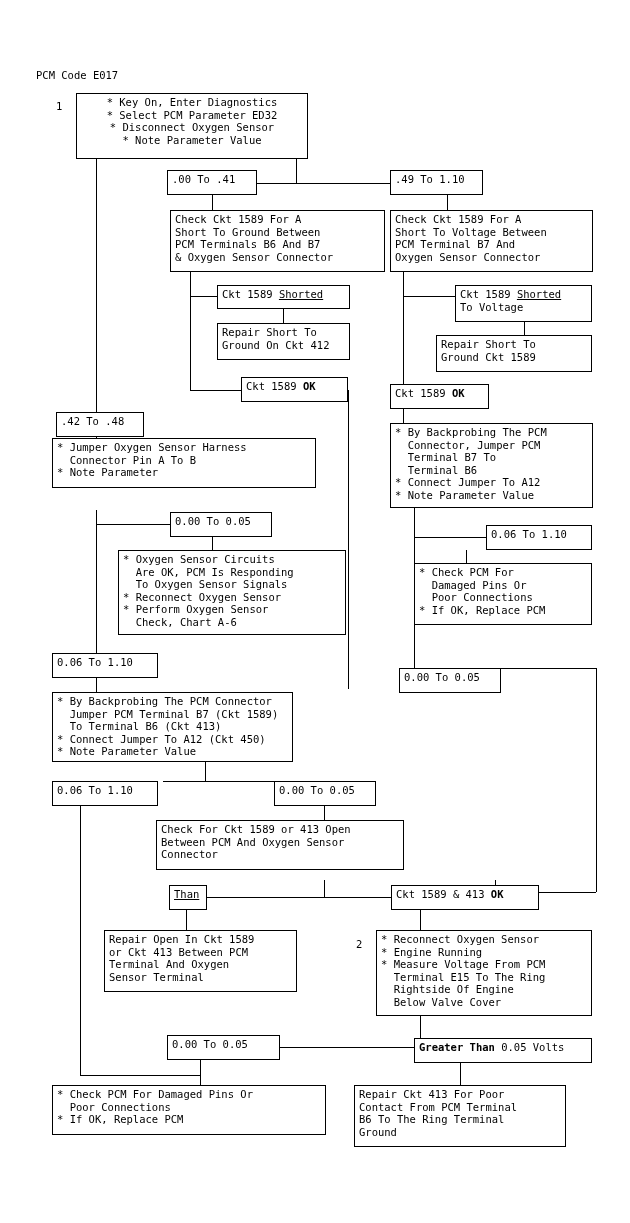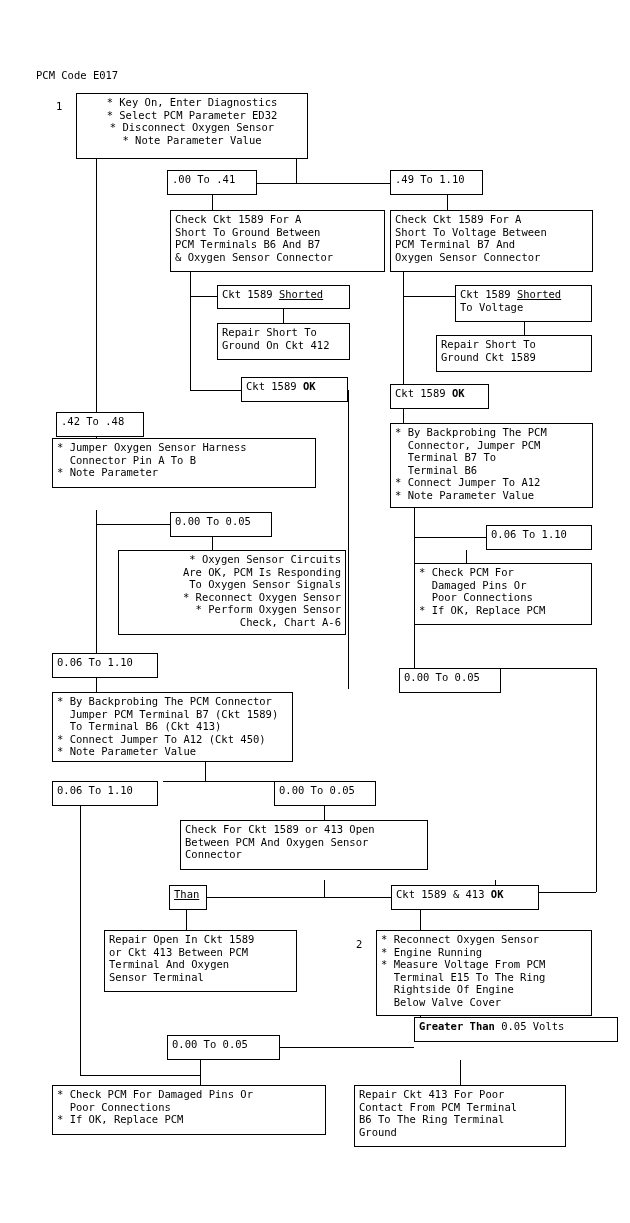--- a/index.html
+++ b/index.html
@@ -182,21 +182,21 @@
 * Note Parameter Value</div>
 
   <div class="node" style="left:52px; top:438px; width:264px; height:50px;">* Jumper Oxygen Sensor Harness
   Connector Pin A To B
 * Note Parameter</div>
 
   <div class="node" style="left:170px; top:512px; width:102px; height:25px;">0.00 To 0.05</div>
 
   <div class="node" style="left:486px; top:525px; width:106px; height:25px;">0.06 To 1.10</div>
 
-  <div class="node" style="left:118px; top:550px; width:228px; height:85px;text-align:right;">* Oxygen Sensor Circuits
+  <div class="node" style="left:118px; top:550px; width:228px; height:85px;">* Oxygen Sensor Circuits
   Are OK, PCM Is Responding
   To Oxygen Sensor Signals
 * Reconnect Oxygen Sensor
 * Perform Oxygen Sensor
   Check, Chart A-6</div>
 
   <div class="node" style="left:414px; top:563px; width:178px; height:62px;">* Check PCM For
   Damaged Pins Or
   Poor Connections
 * If OK, Replace PCM</div>
@@ -208,21 +208,21 @@
   <div class="node" style="left:52px; top:692px; width:241px; height:70px;">* By Backprobing The PCM Connector
   Jumper PCM Terminal B7 (Ckt 1589)
   To Terminal B6 (Ckt 413)
 * Connect Jumper To A12 (Ckt 450)
 * Note Parameter Value</div>
 
   <div class="node" style="left:52px; top:781px; width:106px; height:25px;">0.06 To 1.10</div>
 
   <div class="node" style="left:274px; top:781px; width:102px; height:25px;">0.00 To 0.05</div>
 
-  <div class="node" style="left:180px; top:820px; width:248px; height:50px;">Check For Ckt 1589 or 413 Open
+  <div class="node" style="left:156px; top:820px; width:248px; height:50px;">Check For Ckt 1589 or 413 Open
 Between PCM And Oxygen Sensor
 Connector</div>
 
   <div class="node" style="left:169px; top:885px; width:38px; height:25px;"><u class="ul label-txt">Than</u></div>
 
   <div class="node" style="left:391px; top:885px; width:148px; height:25px;"><span class="label-txt">Ckt 1589 &amp; 413 </span><b class="bd label-txt">OK</b></div>
 
   <div class="node" style="left:104px; top:930px; width:193px; height:62px;">Repair Open In Ckt 1589
 or Ckt 413 Between PCM
 Terminal And Oxygen
@@ -230,21 +230,21 @@
 
   <div class="node" style="left:376px; top:930px; width:216px; height:86px;">* Reconnect Oxygen Sensor
 * Engine Running
 * Measure Voltage From PCM
   Terminal E15 To The Ring
   Rightside Of Engine
   Below Valve Cover</div>
 
   <div class="node" style="left:167px; top:1035px; width:113px; height:25px;">0.00 To 0.05</div>
 
-  <div class="node" style="left:414px; top:1017px; width:204px; height:25px;"><b class="bd label-txt">Greater Than</b><span class="label-txt"> 0.05 Volts</span></div>
+  <div class="node" style="left:414px; top:1038px; width:178px; height:25px;"><b class="bd label-txt">Greater Than</b><span class="label-txt"> 0.05 Volts</span></div>
 
   <div class="node" style="left:52px; top:1085px; width:274px; height:50px;">* Check PCM For Damaged Pins Or
   Poor Connections
 * If OK, Replace PCM</div>
 
   <div class="node" style="left:354px; top:1085px; width:212px; height:62px;">Repair Ckt 413 For Poor
 Contact From PCM Terminal
 B6 To The Ring Terminal
 Ground</div>
 

